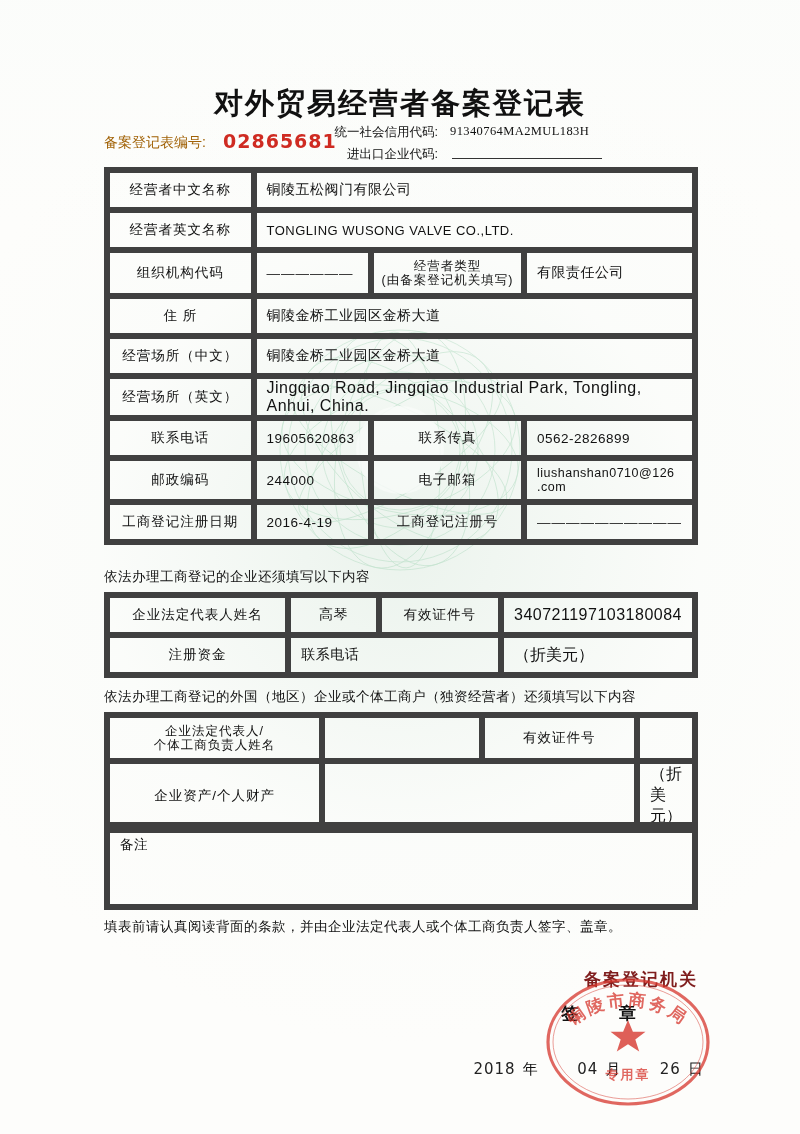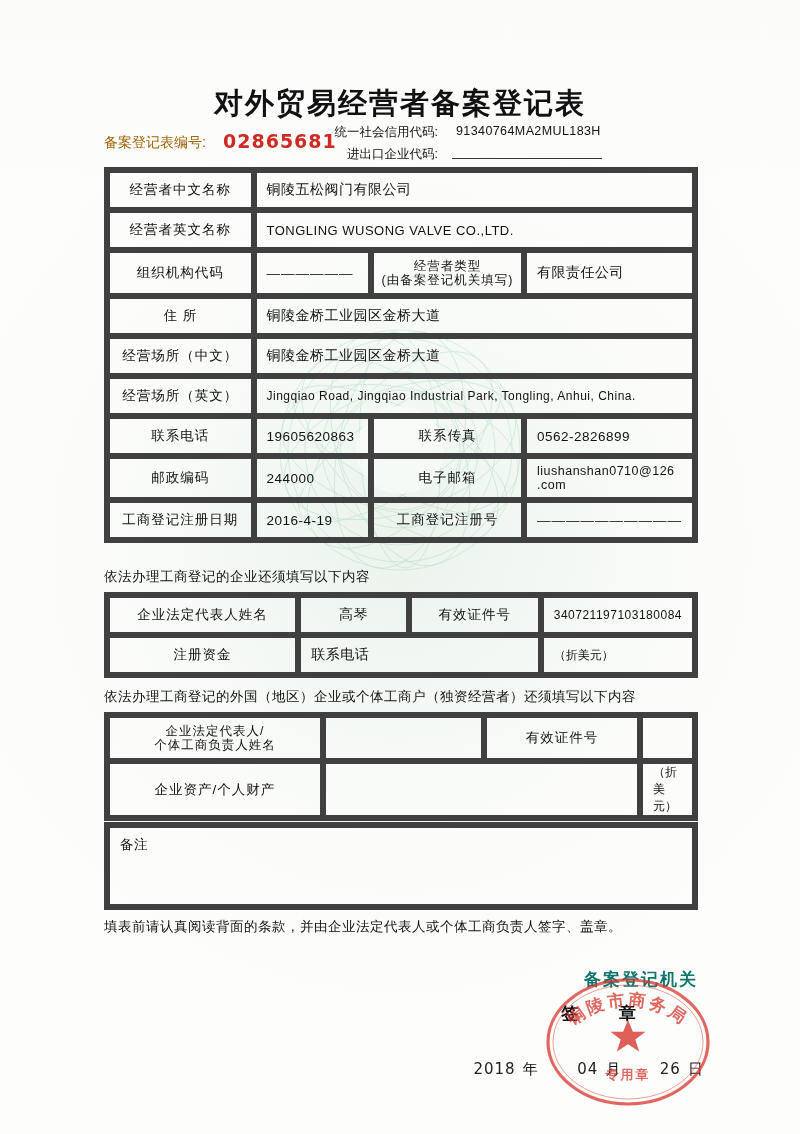--- a/index.html
+++ b/index.html
@@ -70,21 +70,21 @@
     color: #111;
     text-align: left;
   }
   .hdr-row {
     display: flex;
     justify-content: flex-start;
     margin-bottom: 5px;
     white-space: nowrap;
   }
   .hdr-label { width: 150px; text-align: right; }
-  .hdr-val { margin-left: 18px; letter-spacing: 0.4px; }
+  .hdr-val { margin-left: 12px; letter-spacing: 0.4px; font-family: Liberation Serif, serif; }
   .hdr-blank {
     margin-left: 14px;
     border-bottom: 1px solid #333;
     display: inline-block;
     width: 150px;
     height: 12px;
   }
 
   .regno-label {
     position: absolute;
@@ -122,21 +122,21 @@
     text-align: center;
     letter-spacing: 1px;
     white-space: nowrap;
   }
   .val {
     text-align: left;
     letter-spacing: 0.5px;
   }
   .val-cn { font-size: 14px; }
   .val-en { font-size: 13px; font-family: "Liberation Sans", sans-serif; }
-  .val-sm { font-size: 12px; }
+  .val-sm { font-size: 16px; }
   .two-line { line-height: 1.15; font-size: 12.5px; }
   .dashes { letter-spacing: 1px; color: #222; }
   .right-note { text-align: left; color: #111; }
 
   #tbl-main { left: 104px; top: 167px; width: 594px; }
   #tbl-dom  { left: 104px; top: 592px; width: 594px; padding-left: 21px; }
   #tbl-for  { left: 104px; top: 712px; width: 594px; }
   #tbl-note { left: 104px; top: 822px; width: 594px; }
 
   .section-note {
@@ -151,21 +151,21 @@
   #note-bottom { top: 918px; }
 
   
   .sig-org {
     position: absolute;
     right: 102px;
     top: 968px;
     font-size: 17px;
     font-weight: bold;
     letter-spacing: 2px;
-    color: #0f766e;
+    color: #7f1d1d;
   }
   .sig-word {
     position: absolute;
     right: 146px;
     top: 1002px;
     font-size: 17px;
     font-weight: bold;
     letter-spacing: 18px;
     color: #111;
   }

